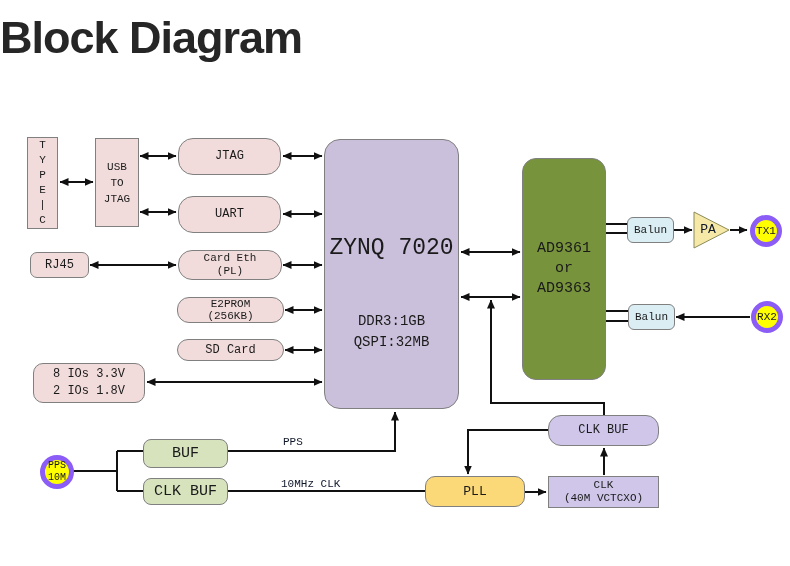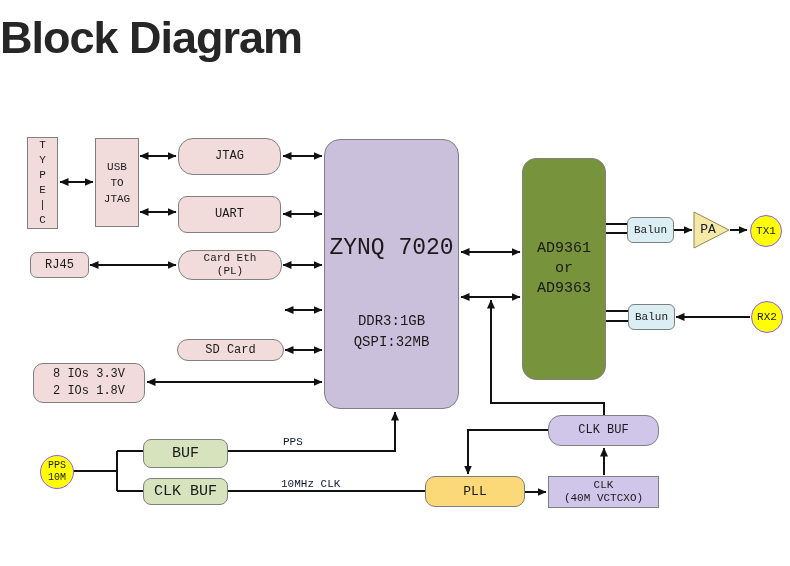--- a/index.html
+++ b/index.html
@@ -14,26 +14,26 @@
   svg.wires .sa{marker-end:url(#ah);}
   #ah path{fill:var(--wire);}
   #pa-shape{fill:var(--palegold);stroke:#8a8a5a;stroke-width:1;}
   .blk{position:absolute;z-index:2;box-sizing:border-box;border:1px solid var(--border);
     display:flex;flex-direction:column;align-items:center;justify-content:center;
     text-align:center;color:#1a1a1a;white-space:pre-line;line-height:1.18;}
   .pink{background:var(--pink);}
   .lav{background:var(--lavender);}
   .olv{background:var(--olive);}
   .lbl-free{position:absolute;z-index:3;color:#0f172a;white-space:pre;}
-  .circle{border-radius:50%;border:1px solid #8b5cf6;background:var(--yellow);}
+  .circle{border-radius:50%;border:5px solid #8b5cf6;background:var(--yellow);}
 
   #type-c{left:27px;top:137px;width:31px;height:92px;font-size:11px;line-height:15px;border-radius:0;}
   #usb-to-jtag{left:95px;top:138px;width:44px;height:89px;font-size:11px;line-height:16px;border-radius:0;}
   #jtag{left:178px;top:138px;width:103px;height:37px;font-size:12px;border-radius:15px;}
-  #uart{left:178px;top:196px;width:103px;height:37px;font-size:12px;border-radius:9px;}
+  #uart{left:178px;top:196px;width:103px;height:37px;font-size:12px;border-radius:15px;}
   #rj45{left:30px;top:252px;width:59px;height:26px;font-size:12px;border-radius:7px;}
   #giga-eth{left:178px;top:250px;width:104px;height:30px;font-size:11px;line-height:13px;border-radius:14px;}
   #e2prom{left:177px;top:297px;width:107px;height:26px;font-size:11px;line-height:12px;border-radius:12px;}
   #sd-card{left:177px;top:339px;width:107px;height:22px;font-size:12px;border-radius:11px;}
   #ios{left:33px;top:363px;width:112px;height:40px;font-size:12px;line-height:17px;border-radius:10px;}
   #zynq{left:324px;top:139px;width:135px;height:270px;border-radius:16px;padding-top:40px;gap:40px;}
   #zynq .zynq-title{font-size:23px;margin-bottom:9px;}
   #zynq .zynq-mem{font-size:14px;line-height:21px;white-space:pre-line;}
   #ad936x{left:522px;top:158px;width:84px;height:222px;font-size:15px;line-height:20px;border-radius:14px;}
   #balun-tx{left:627px;top:217px;width:47px;height:26px;font-size:11px;border-radius:6px;background:var(--lightblue);}
@@ -107,20 +107,22 @@
 |
 C</div>
   <div class="blk pink" id="usb-to-jtag">USB
 TO
 JTAG</div>
   <div class="blk pink" id="jtag">JTAG</div>
   <div class="blk pink" id="uart">UART</div>
   <div class="blk pink" id="rj45">RJ45</div>
   <div class="blk pink" id="giga-eth">Card Eth
 (PL)</div>
+  <div class="blk pink" id="e2prom">E2PROM
+(256KB)</div>
   <div class="blk pink" id="sd-card">SD Card</div>
   <div class="blk pink" id="ios">8 IOs 3.3V
 2 IOs 1.8V</div>
 
   <div class="blk lav" id="zynq">
     <span class="zynq-title">ZYNQ 7020</span>
     <span class="zynq-mem">DDR3:1GB
 QSPI:32MB</span>
   </div>
 

